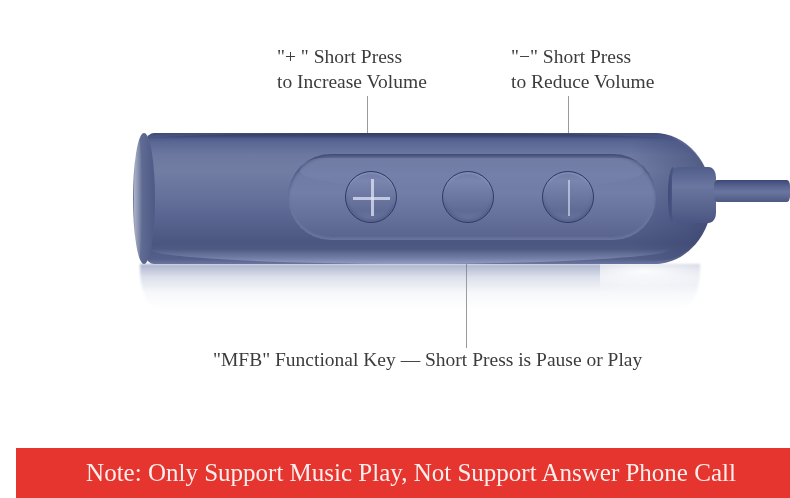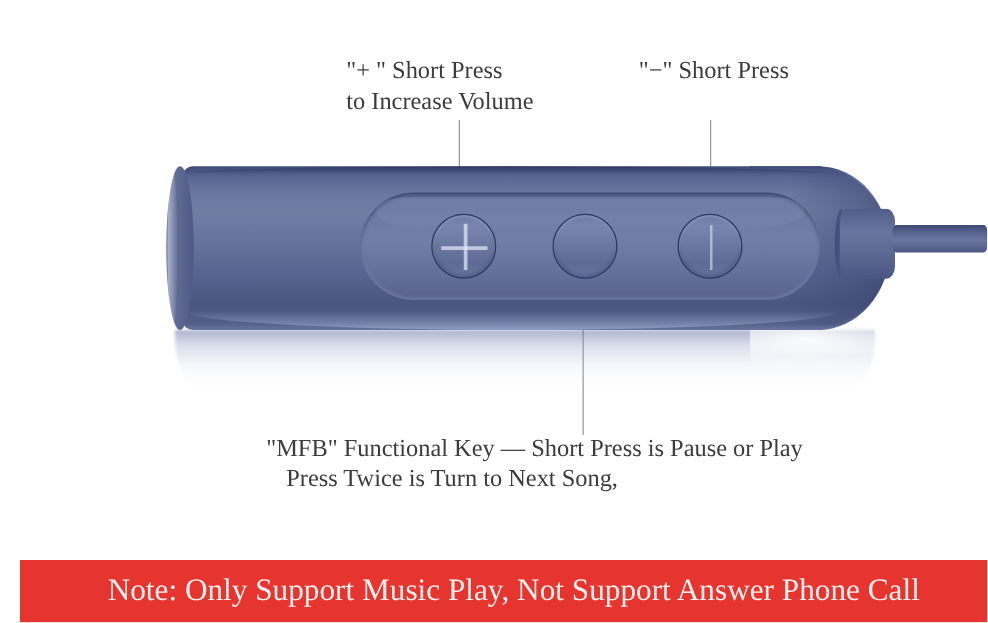--- a/index.html
+++ b/index.html
@@ -290,20 +290,21 @@
 
 <div id="screen" style="background: rgb(255, 255, 255);">
 
   <div class="callout" id="label-plus" style="color: rgb(60, 60, 60);">
     <span class="line1">"+ " Short Press</span>
     <span class="line2">to Increase Volume</span>
   </div>
 
   <div class="callout" id="label-minus" style="color: rgb(60, 60, 60);">
     <span class="line1">"−" Short Press</span>
+    <span class="line2">to Reduce Volume</span>
   </div>
 
   <div class="leader" id="leader-plus" style="background: rgb(154, 154, 154);"></div>
   <div class="leader" id="leader-minus" style="background: rgb(154, 154, 154);"></div>
   <div class="leader" id="leader-mfb" style="background: rgb(154, 154, 154);"></div>
 
   <div id="device">
 
     <div class="reflection"></div>
     <div class="reflection-glow"></div>
@@ -330,20 +331,19 @@
       <span class="glyph-v"></span>
     </div>
 
     <div class="collar-left"></div>
     <div class="collar"></div>
     <div class="cable"></div>
   </div>
 
   <div id="mfb-text" style="color: rgb(60, 60, 60);">
     <span class="l1">"MFB" Functional Key — Short Press is Pause or Play</span>
-    <span class="l2">Press Twice is Turn to Next Song,</span>
   </div>
 
   <div id="note-banner" style="background: rgb(229, 53, 46);">
     <span class="note-text" style="color: rgb(253, 238, 238);">Note: Only Support Music Play, Not Support Answer Phone Call</span>
   </div>
 
 </div>
 
 </body></html>

